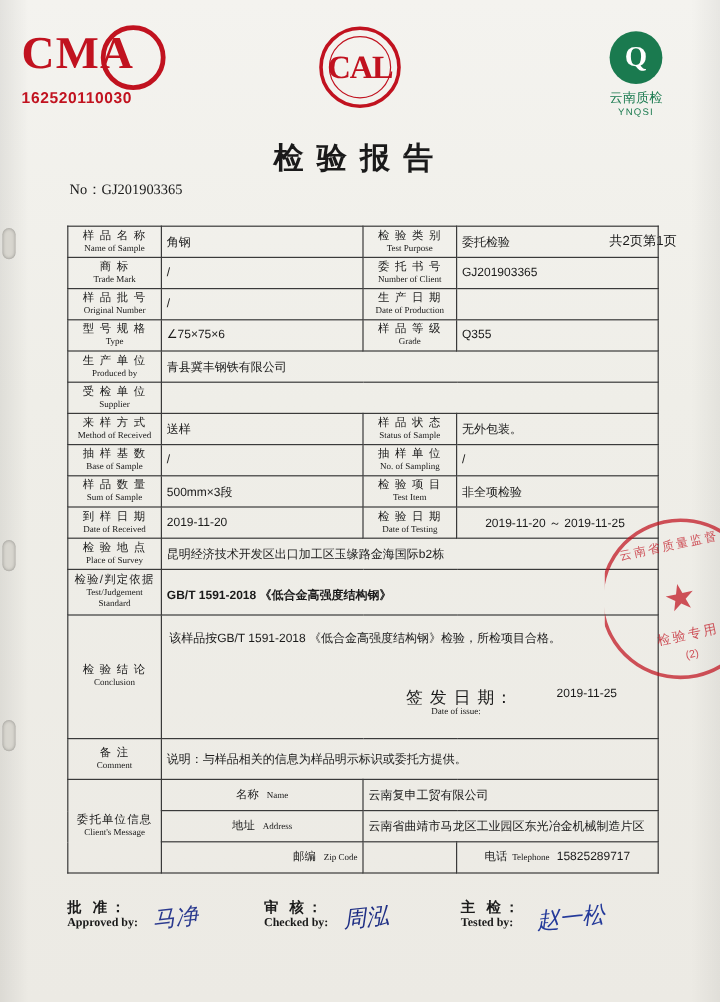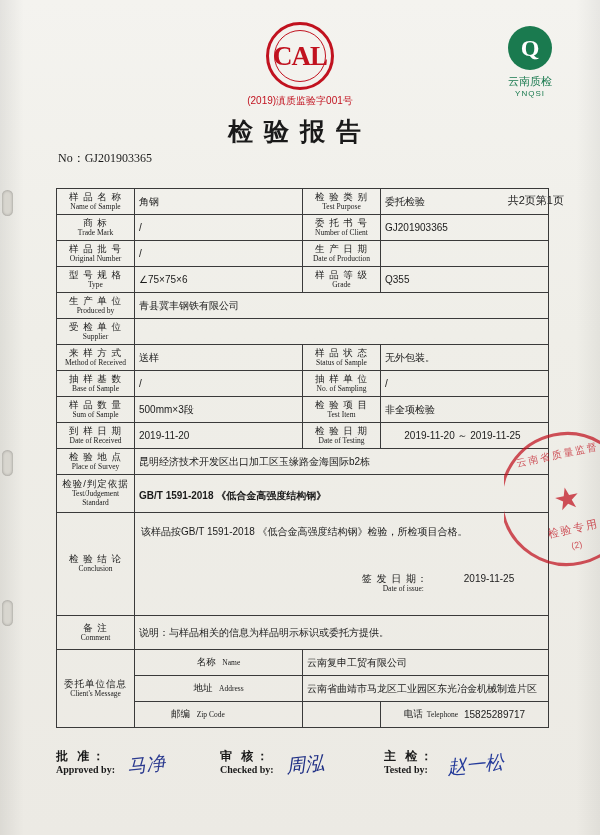--- a/index.html
+++ b/index.html
@@ -165,26 +165,30 @@
 <body>
 
 <div class="page">
 
   <div class="hole h1"></div>
   <div class="hole h2"></div>
   <div class="hole h3"></div>
 
   <div class="header">
 
+    <div class="cma">
+      <div class="cma-mark">CMA</div>
+      <div class="cma-ring"></div>
+      <div class="cma-num">162520110030</div>
+    </div>
 
     <div class="cal">
       <div class="cal-badge">
         <span class="cal-text">CAL</span>
       </div>
-      <div class="cal-caption">(2019)滇质监验字001号</div>
     </div>
 
     <div class="ynqi">
       <div class="ynqi-badge">Q</div>
       <div class="ynqi-cn">云南质检</div>
       <div class="ynqi-en">YNQSI</div>
     </div>
 
     <div class="title-cn">检验报告</div>
     <div class="docno">No：GJ201903365</div>
@@ -329,21 +333,21 @@
 
       <tr>
         <td class="lbl">
           <span class="cn">检 验 结 论</span>
           <span class="en">Conclusion</span>
         </td>
         <td colspan="3" style="height:88px;vertical-align:top;padding-top:12px;">
           <div class="val" style="padding-left:2px;">该样品按GB/T 1591-2018 《低合金高强度结构钢》检验，所检项目合格。</div>
           <div style="margin-top:34px;display:flex;justify-content:flex-end;align-items:flex-start;">
             <div style="text-align:left;line-height:1.15;margin-right:6px;">
-              <span style="display:block;font-size:10px;letter-spacing:1px;">签 发 日 期：</span>
+              <span style="display:block;font-size:14px;letter-spacing:1px;">签 发 日 期：</span>
               <span style="display:block;font-size:7.5px;font-family:'Liberation Serif',serif;margin-left:21px;">Date of issue:</span>
             </div>
             <div style="font-size:10px;width:110px;text-align:center;">2019-11-25</div>
           </div>
         </td>
       </tr>
 
       <tr>
         <td class="lbl">
           <span class="cn">备    注</span>
@@ -364,21 +368,21 @@
         <td class="val" colspan="2">云南复申工贸有限公司</td>
       </tr>
       <tr>
         <td style="text-align:center;">
           <span style="font-size:9.5px;">地址</span>
           <span style="font-size:7.5px;font-family:'Liberation Serif',serif;margin-left:4px;">Address</span>
         </td>
         <td class="val" colspan="2">云南省曲靖市马龙区工业园区东光冶金机械制造片区</td>
       </tr>
       <tr>
-        <td style="text-align:left;padding-left:36px;">
+        <td style="text-align:right;padding-left:36px;">
           <span style="font-size:9.5px;">邮编</span>
           <span style="font-size:7.5px;font-family:'Liberation Serif',serif;margin-left:4px;">Zip Code</span>
         </td>
         <td class="val"></td>
         <td>
           <div style="display:flex;align-items:center;justify-content:center;">
             <span style="font-size:9.5px;">电话</span>
             <span style="font-size:7.5px;font-family:'Liberation Serif',serif;margin:0 6px 0 4px;">Telephone</span>
             <span style="font-size:10px;">15825289717</span>
           </div>

